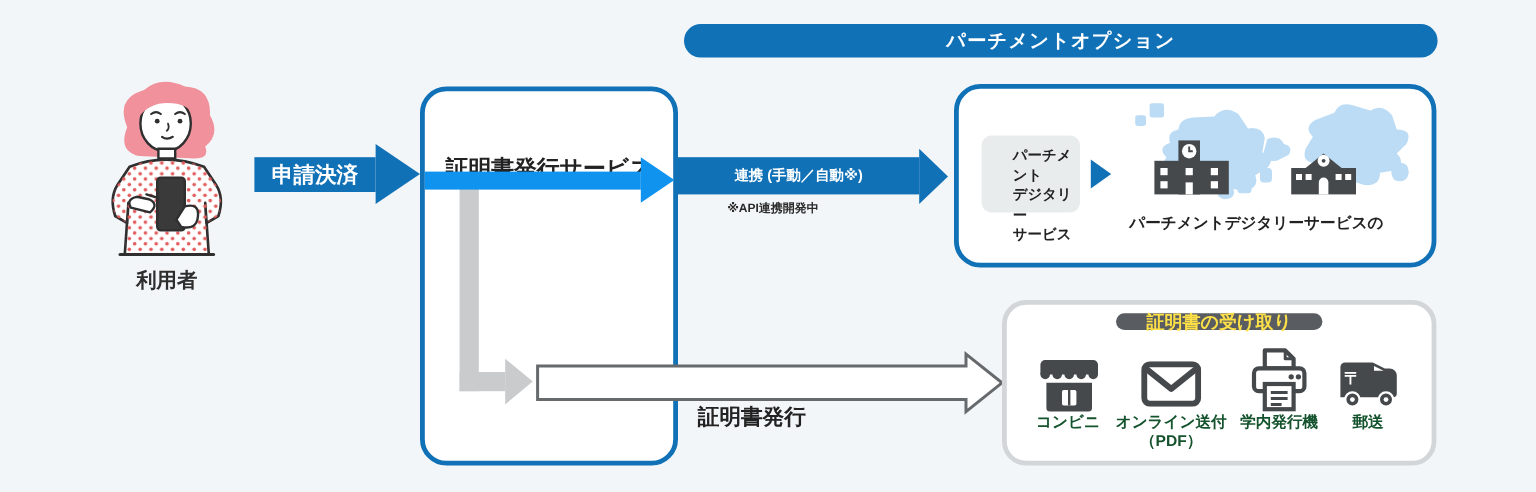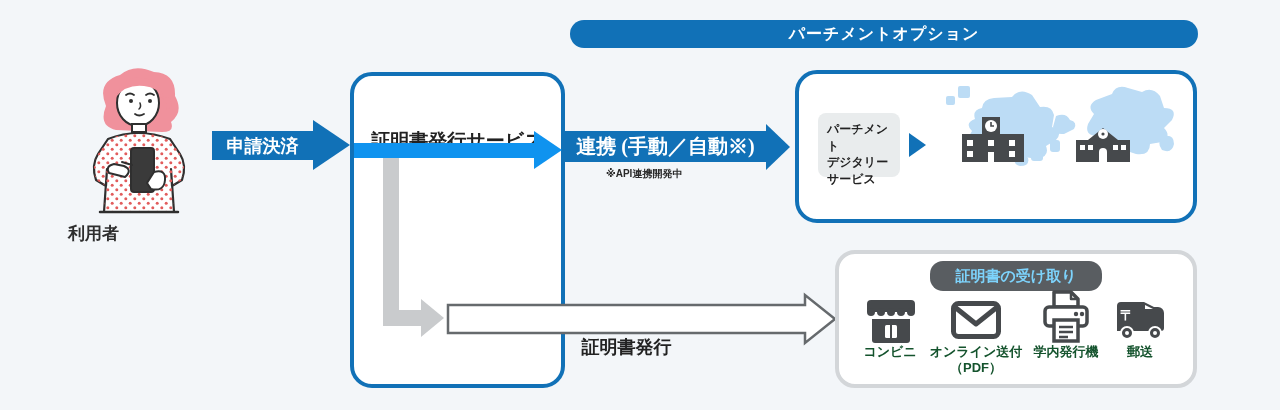--- a/index.html
+++ b/index.html
@@ -16,21 +16,21 @@
 
   
   .banner{
     left:570px;top:20px;width:628px;height:28px;
     background:#1171b7;border-radius:14px;
     color:#fff;font-size:16px;font-weight:bold;letter-spacing:1px;
   }
 
   
   .person-wrap{left:74px;top:66px;width:130px;height:148px;}
-  .person-label{left:68px;top:222px;width:142px;
+  .person-label{left:68px;top:222px;width:142px;text-align:center;
     font-size:17px;font-weight:600;color:#2e2e2e;}
 
   
   .bar{position:absolute;}
   .tri{position:absolute;width:0;height:0;}
 
   .apply-body{left:212px;top:131px;width:101px;height:29px;background:#1171b7;}
   .apply-head{left:313px;top:120px;border-top:25px solid transparent;
     border-bottom:25px solid transparent;border-left:37px solid #1171b7;}
   .apply-label{left:212px;top:131px;width:101px;height:29px;
@@ -52,53 +52,53 @@
   
   .bright-body{left:354px;top:143px;width:180px;height:15px;background:#0f93ef;}
   .bright-head{left:534px;top:131px;border-top:19px solid transparent;
     border-bottom:19px solid transparent;border-left:28px solid #0f93ef;}
 
   
   .renkei-body{left:565px;top:131px;width:201px;height:31px;background:#1171b7;}
   .renkei-head{left:766px;top:124px;border-top:23px solid transparent;
     border-bottom:23px solid transparent;border-left:24px solid #1171b7;}
   .renkei-label{left:565px;top:131px;width:201px;height:31px;
-    color:#fff;font-size:20px;font-weight:bold;white-space:nowrap;font-family:Liberation Serif, serif;}
+    color:#fff;font-size:12px;font-weight:bold;white-space:nowrap;}
   .renkei-note{left:606px;top:167px;font-size:10px;font-weight:600;color:#2a2a2a;}
 
   
   .issue-arrow-svg{left:446px;top:291px;width:392px;height:56px;}
   .issue-label{left:448px;top:305px;width:357px;height:28px;
     font-size:18px;font-weight:bold;color:#222;margin-top:28px;}
 
   
   .parchment-box{
     left:795px;top:70px;width:402px;height:153px;box-sizing:border-box;
     background:#fff;border:4px solid #1171b7;border-radius:22px;
   }
   .pds-chip{
     left:818px;top:113px;width:82px;height:64px;box-sizing:border-box;
     background:#e9eced;border-radius:8px;
-    padding:8px 0 0 9px;font-size:12px;font-weight:600;line-height:1.38;color:#222;
+    padding:8px 0 0 26px;font-size:12px;font-weight:600;line-height:1.38;color:#222;
   }
   .pds-tri{left:909px;top:133px;border-top:12px solid transparent;
     border-bottom:12px solid transparent;border-left:17px solid #1171b7;}
   .map-svg{left:938px;top:82px;width:252px;height:92px;}
   .parchment-caption{left:898px;top:176px;width:298px;text-align:center;
     font-size:13px;font-weight:600;line-height:19px;color:#222;white-space:nowrap;}
 
   
   .receipt-box{
     left:835px;top:250px;width:362px;height:138px;box-sizing:border-box;
     background:#fff;border:4px solid #d3d6d9;border-radius:20px;
   }
   .receipt-pill{
-    left:930px;top:261px;width:172px;height:30px;
+    left:930px;top:261px;width:172px;height:14px;
     background:#595d61;border-radius:13px;
-    color:#7dd3fc;font-size:15px;font-weight:bold;white-space:nowrap;
+    color:#fde047;font-size:15px;font-weight:bold;white-space:nowrap;
   }
   .receipt-item-label{position:absolute;top:344px;text-align:center;
     font-size:13px;font-weight:600;line-height:16px;color:#14532d;white-space:nowrap;}
   .ri-icon{position:absolute;}
 </style>
 </head>
 <body>
 
 <div class="abs banner flex-c">パーチメントオプション</div>
 
@@ -212,20 +212,21 @@
     <circle cx="165" cy="52" r="1.6" fill="#46494c"></circle>
     <rect x="142" y="63" width="5" height="5" fill="#fff"></rect>
     <rect x="150" y="63" width="5" height="5" fill="#fff"></rect>
     <rect x="175" y="63" width="5" height="5" fill="#fff"></rect>
     <rect x="183" y="63" width="5" height="5" fill="#fff"></rect>
     <path d="M161 80 v-10 a4 4 0 0 1 8 0 v10 Z" fill="#fff"></path>
   </g>
 </svg>
 
 <div class="abs parchment-caption">
+  <div>パーチメントデジタリーサービスの</div>
 </div>
 
 <div class="abs receipt-box"></div>
 <div class="abs receipt-pill flex-c">証明書の受け取り</div>
 
 <svg class="ri-icon" style="left:866px;top:298px" width="50" height="46" viewBox="0 0 50 46">
   <g fill="#46494c">
     <path d="M5 2 h40 a4 4 0 0 1 4 4 v8 H1 V6 a4 4 0 0 1 4 -4 Z"></path>
     <circle cx="5" cy="14" r="4"></circle>
       <circle cx="15" cy="14" r="4"></circle>

